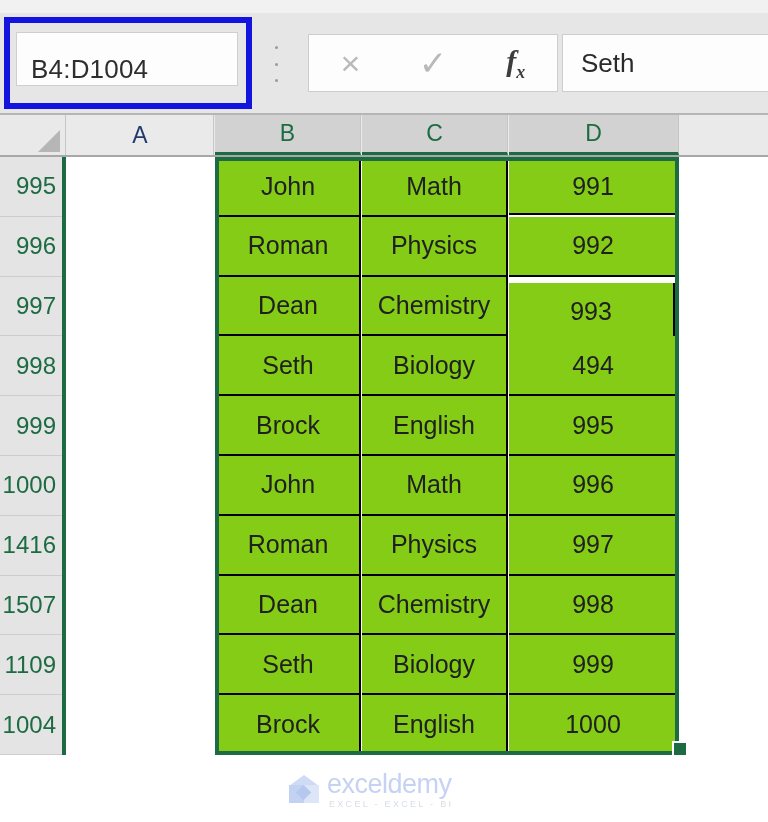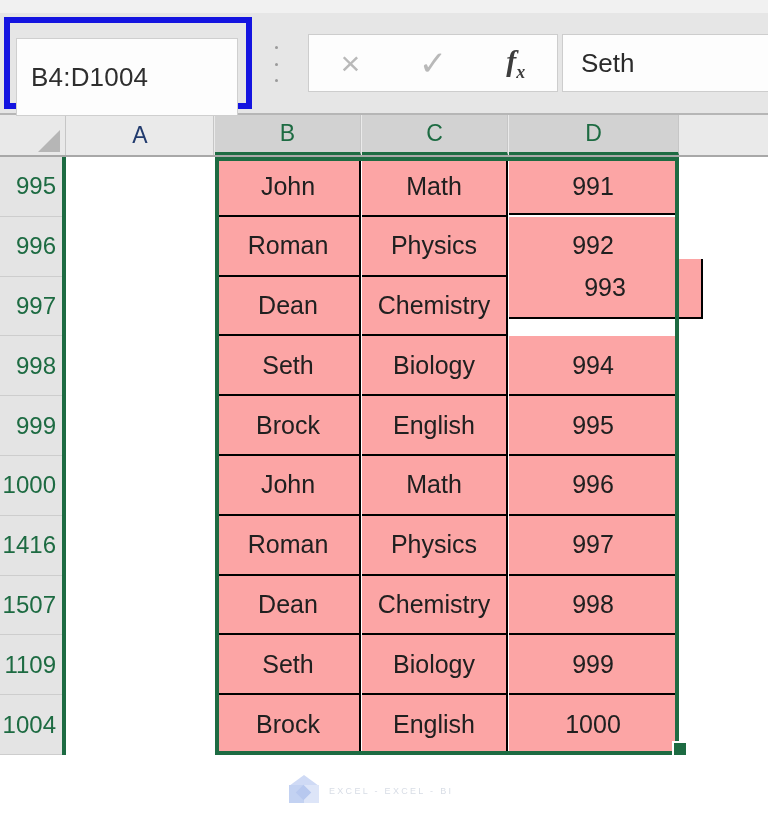--- a/index.html
+++ b/index.html
@@ -38,27 +38,27 @@
     position: absolute;
     left: 4px; top: 17px;
     width: 248px; height: 92px;
     border: 6px solid #1414e0;
     box-sizing: border-box;
     background: #e6e6e6;
     z-index: 6;
   }
   .namebox {
     position: absolute;
-    left: 16px; top: 38px;
-    width: 222px; height: 78px;
+    left: 16px; top: 32px;
+    width: 222px; height: 54px;
     background: #fdfdfd;
     border: 1px solid #cfcfcf;
     box-sizing: border-box;
     display: flex;
-    align-items: center;
+    align-items: flex-end;
     z-index: 7;
   }
   .namebox-text {
     padding-left: 14px;
     font-size: 26px;
     color: #2e2e2e;
     letter-spacing: 0.2px;
     font-family: "Liberation Sans", sans-serif;
   }
 
@@ -206,21 +206,21 @@
   .col-a-body {
     position: absolute;
     left: 67px; top: 42px;
     width: 147px; height: 598px;
     background: #ffffff;
   }
 
   
   .cell {
     position: absolute;
-    background: #fca5a5;
+    background: #84cc16;
     border-right: 2px solid #000000;
     border-bottom: 2px solid #000000;
     box-sizing: border-box;
     display: flex;
     align-items: center;
     justify-content: center;
     font-size: 25px;
     color: #202020;
     overflow: hidden;
     white-space: nowrap;
@@ -367,31 +367,31 @@
       </div>
       <div class="cell" style="left: 509px; width: 170px; top: 101.8px; height: 59.8px;">
         <span>992</span>
       </div>
       <div class="cell first-col" style="left: 215px; width: 146px; top: 161.6px; height: 59.8px;">
         <span>Dean</span>
       </div>
       <div class="cell" style="left: 362px; width: 146px; top: 161.6px; height: 59.8px;">
         <span>Chemistry</span>
       </div>
-      <div class="cell" style="left: 509px; width: 194px; top: 144px; height: 59.8px;">
+      <div class="cell" style="left: 509px; width: 166px; top: 168px; height: 59.8px;">
         <span>993</span>
       </div>
       <div class="cell first-col" style="left: 215px; width: 146px; top: 221.4px; height: 59.8px;">
         <span>Seth</span>
       </div>
       <div class="cell" style="left: 362px; width: 146px; top: 221.4px; height: 59.8px;">
         <span>Biology</span>
       </div>
       <div class="cell" style="left: 509px; width: 170px; top: 221.4px; height: 59.8px;">
-        <span>994</span>
+        <span>494</span>
       </div>
       <div class="cell first-col" style="left: 215px; width: 146px; top: 281.2px; height: 59.8px;">
         <span>Brock</span>
       </div>
       <div class="cell" style="left: 362px; width: 146px; top: 281.2px; height: 59.8px;">
         <span>English</span>
       </div>
       <div class="cell" style="left: 509px; width: 170px; top: 281.2px; height: 59.8px;">
         <span>995</span>
       </div>
@@ -510,15 +510,16 @@
 </div>
 
 <div class="watermark">
   <span class="wm-cube">
     <span class="wm-cube-top"></span>
     <span class="wm-cube-l"></span>
     <span class="wm-cube-r"></span>
     <span class="wm-cube-dot"></span>
   </span>
   <span class="wm-words">
+    <span class="wm-name">exceldemy</span>
     <span class="wm-tag" style="display:block;">EXCEL - EXCEL - BI</span>
   </span>
 </div>
 
 </body></html>

